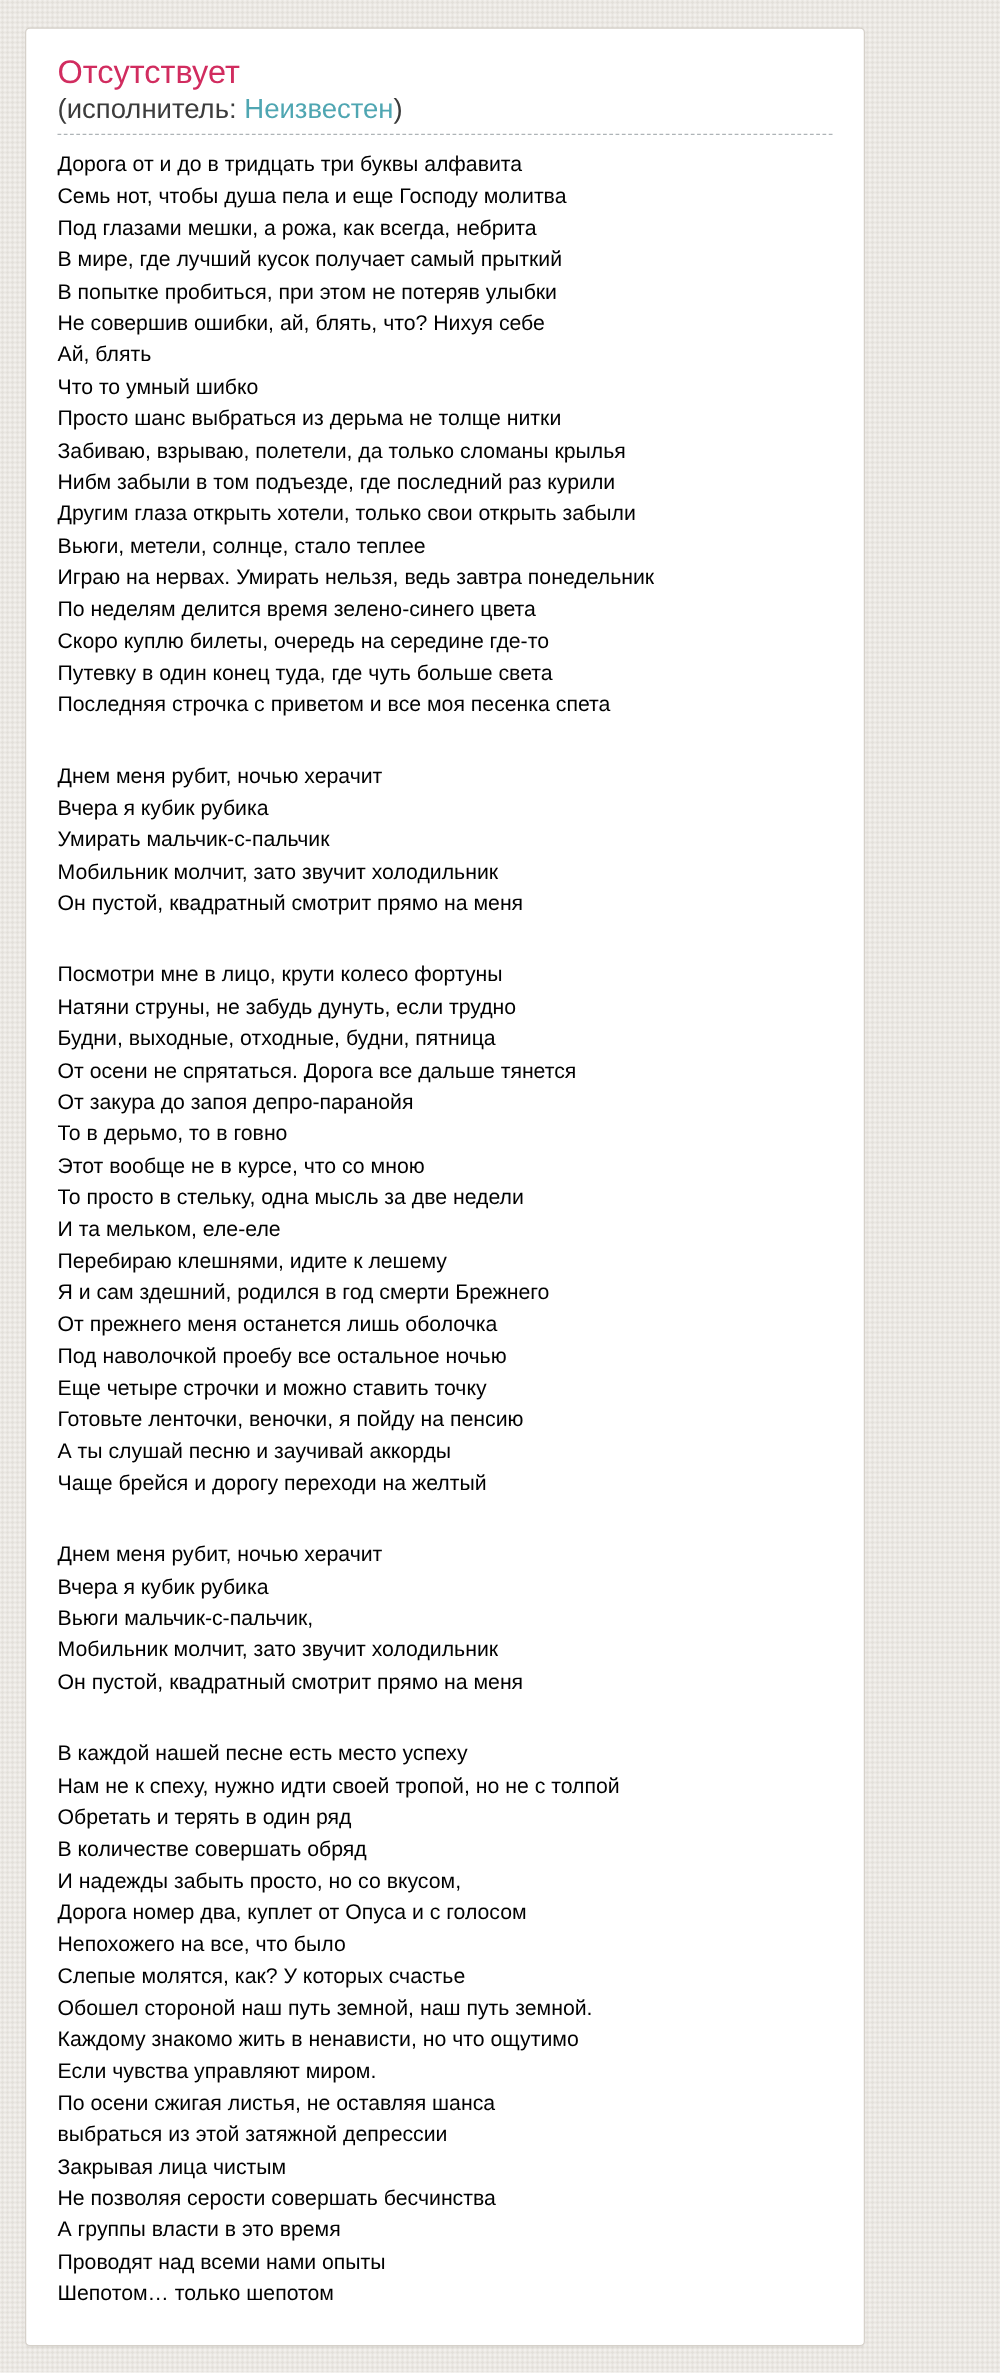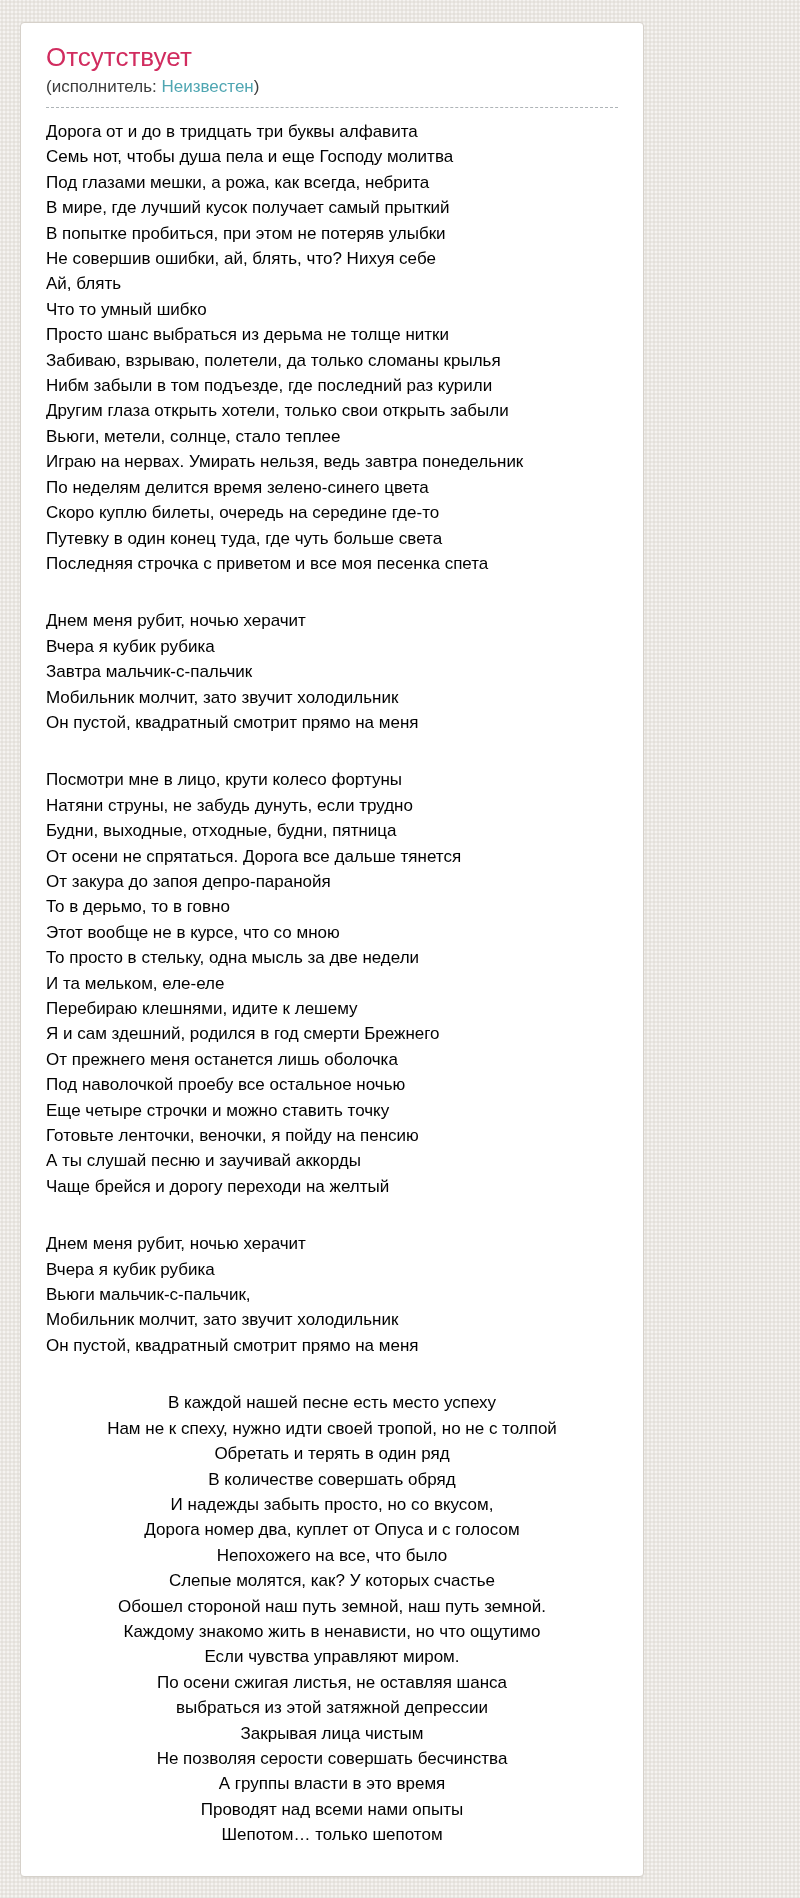--- a/index.html
+++ b/index.html
@@ -13,36 +13,36 @@
     font-family: "Liberation Sans", sans-serif;
     background-color: #eae7e2;
     background-image:
       radial-gradient(rgba(120,110,95,0.06) 1px, transparent 1px),
       radial-gradient(rgba(255,255,255,0.5) 1px, transparent 1px);
     background-size: 4px 4px, 4px 4px;
     background-position: 0 0, 2px 2px;
   }
   .card {
     box-sizing: border-box;
-    width: 624px;
+    width: 672px;
     margin: 22px 0 0 20px;
     background: #ffffff;
     border: 1px solid #d6d1ca;
     border-radius: 4px;
     box-shadow: 0 1px 2px rgba(0,0,0,0.05);
     padding: 18px 25px 28px 25px;
   }
   .song-header h1 {
     margin: 0 0 3px 0;
     font-size: 26px;
     line-height: 32px;
     font-weight: 400;
   }
   .artist-line {
-    font-size: 17px;
+    font-size: 22px;
     line-height: 22px;
     color: #3c3c3c;
     padding-bottom: 9px;
   }
   .artist-line a {
     text-decoration: none;
     cursor: pointer;
   }
   .divider {
     border-top: 1px dashed #aeb4b7;
@@ -53,32 +53,31 @@
     margin-top: 11px;
     font-size: 17px;
     line-height: 25.4px;
     color: #000000;
   }
   .lyrics p {
     margin: 0 0 32px 0;
   }
   .lyrics p:last-child {
     margin-bottom: 0;
-    text-align: center;
   }
 </style>
 </head>
 <body>
 
 <div class="card">
   <div class="song-header">
     <h1 style="color: rgb(209, 44, 95);">Отсутствует</h1>
     <div class="artist-line"><span>(исполнитель: </span><a style="color: rgb(79, 166, 178);">Неизвестен</a><span>)</span></div>
     <div class="divider"></div>
   </div>
   <div class="lyrics">
       <p><span>Дорога от и до в тридцать три буквы алфавита</span><br><span>Семь нот, чтобы душа пела и еще Господу молитва</span><br><span>Под глазами мешки, а рожа, как всегда, небрита</span><br><span>В мире, где лучший кусок получает самый прыткий</span><br><span>В попытке пробиться, при этом не потеряв улыбки</span><br><span>Не совершив ошибки, ай, блять, что? Нихуя себе</span><br><span>Ай, блять</span><br><span>Что то умный шибко</span><br><span>Просто шанс выбраться из дерьма не толще нитки</span><br><span>Забиваю, взрываю, полетели, да только сломаны крылья</span><br><span>Нибм забыли в том подъезде, где последний раз курили</span><br><span>Другим глаза открыть хотели, только свои открыть забыли</span><br><span>Вьюги, метели, солнце, стало теплее</span><br><span>Играю на нервах. Умирать нельзя, ведь завтра понедельник</span><br><span>По неделям делится время зелено-синего цвета</span><br><span>Скоро куплю билеты, очередь на середине где-то</span><br><span>Путевку в один конец туда, где чуть больше света</span><br><span>Последняя строчка с приветом и все моя песенка спета</span></p>
-      <p><span>Днем меня рубит, ночью херачит</span><br><span>Вчера я кубик рубика</span><br><span>Завтра мальчик-с-пальчик</span><br><span>Мобильник молчит, зато звучит холодильник</span><br><span>Он пустой, квадратный смотрит прямо на меня</span></p>
+      <p><span>Днем меня рубит, ночью херачит</span><br><span>Вчера я кубик рубика</span><br><span>Умирать мальчик-с-пальчик</span><br><span>Мобильник молчит, зато звучит холодильник</span><br><span>Он пустой, квадратный смотрит прямо на меня</span></p>
       <p><span>Посмотри мне в лицо, крути колесо фортуны</span><br><span>Натяни струны, не забудь дунуть, если трудно</span><br><span>Будни, выходные, отходные, будни, пятница</span><br><span>От осени не спрятаться. Дорога все дальше тянется</span><br><span>От закура до запоя депро-паранойя</span><br><span>То в дерьмо, то в говно</span><br><span>Этот вообще не в курсе, что со мною</span><br><span>То просто в стельку, одна мысль за две недели</span><br><span>И та мельком, еле-еле</span><br><span>Перебираю клешнями, идите к лешему</span><br><span>Я и сам здешний, родился в год смерти Брежнего</span><br><span>От прежнего меня останется лишь оболочка</span><br><span>Под наволочкой проебу все остальное ночью</span><br><span>Еще четыре строчки и можно ставить точку</span><br><span>Готовьте ленточки, веночки, я пойду на пенсию</span><br><span>А ты слушай песню и заучивай аккорды</span><br><span>Чаще брейся и дорогу переходи на желтый</span></p>
       <p><span>Днем меня рубит, ночью херачит</span><br><span>Вчера я кубик рубика</span><br><span>Вьюги мальчик-с-пальчик,</span><br><span>Мобильник молчит, зато звучит холодильник</span><br><span>Он пустой, квадратный смотрит прямо на меня</span></p>
       <p><span>В каждой нашей песне есть место успеху</span><br><span>Нам не к спеху, нужно идти своей тропой, но не с толпой</span><br><span>Обретать и терять в один ряд</span><br><span>В количестве совершать обряд</span><br><span>И надежды забыть просто, но со вкусом,</span><br><span>Дорога номер два, куплет от Опуса и с голосом</span><br><span>Непохожего на все, что было</span><br><span>Слепые молятся, как? У которых счастье</span><br><span>Обошел стороной наш путь земной, наш путь земной.</span><br><span>Каждому знакомо жить в ненависти, но что ощутимо</span><br><span>Если чувства управляют миром.</span><br><span>По осени сжигая листья, не оставляя шанса</span><br><span>выбраться из этой затяжной депрессии</span><br><span>Закрывая лица чистым</span><br><span>Не позволяя серости совершать бесчинства</span><br><span>А группы власти в это время</span><br><span>Проводят над всеми нами опыты</span><br><span>Шепотом… только шепотом</span></p>
     </div>
 </div>
 
 </body></html>

